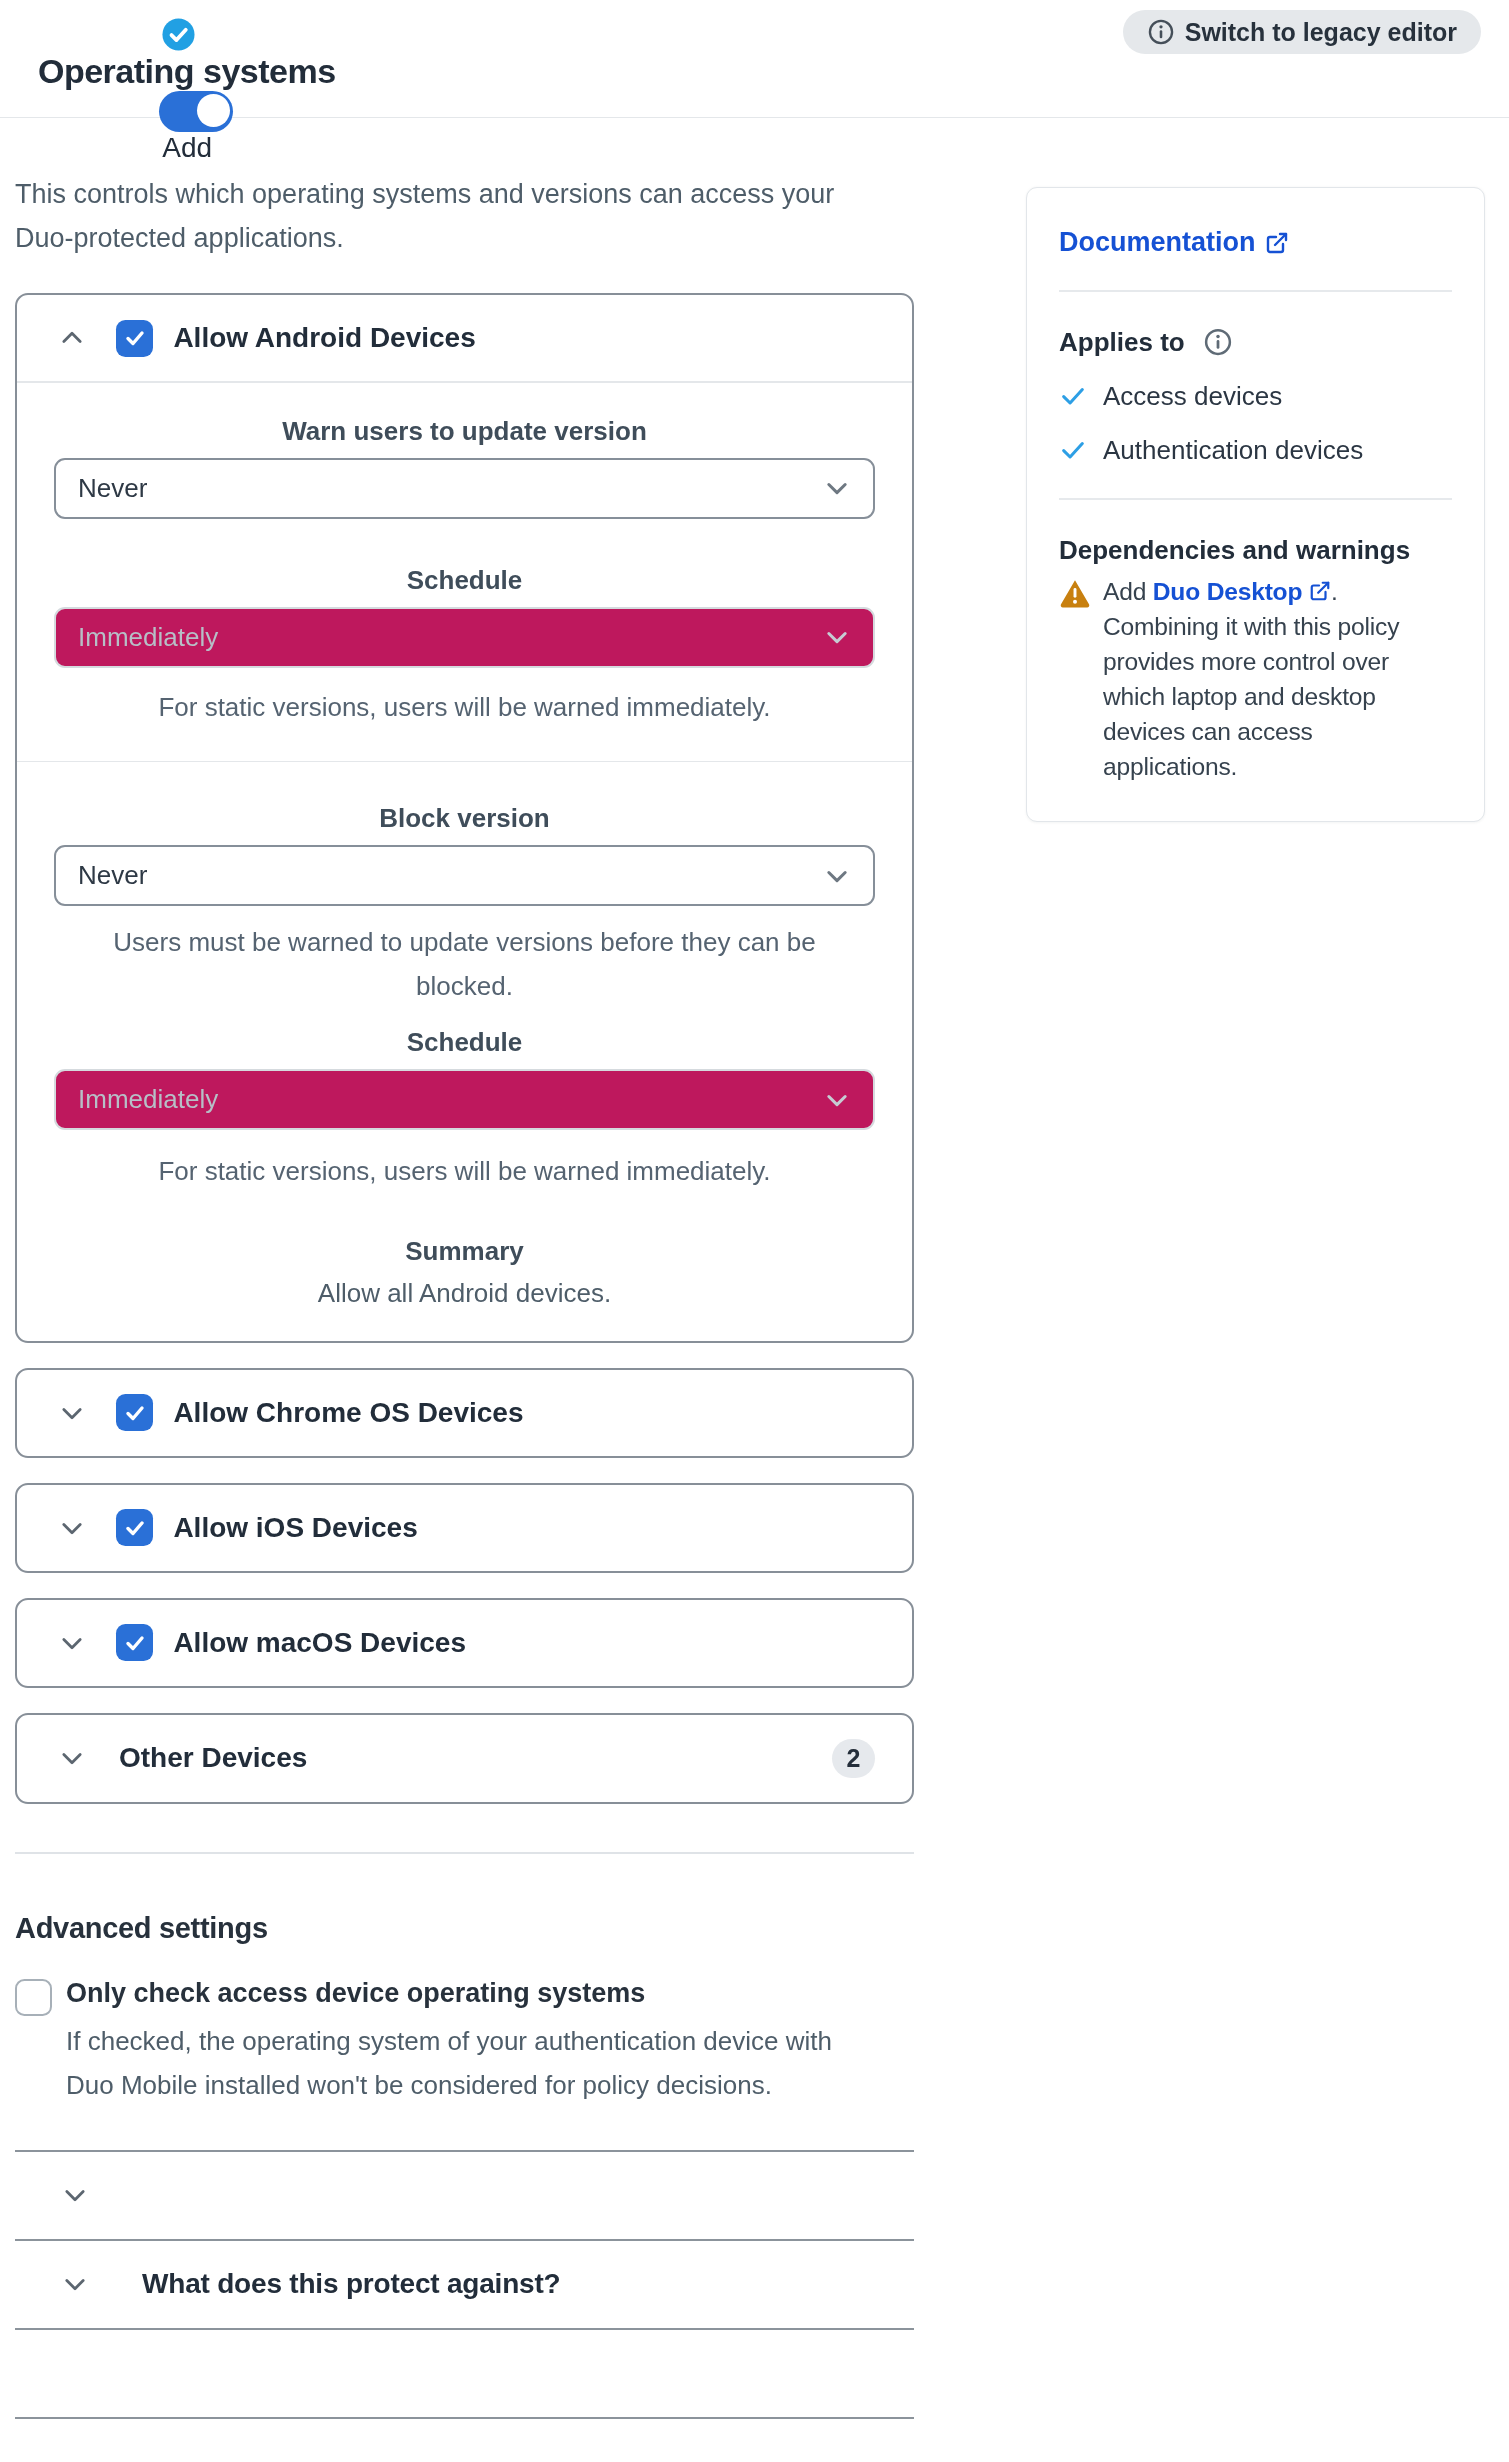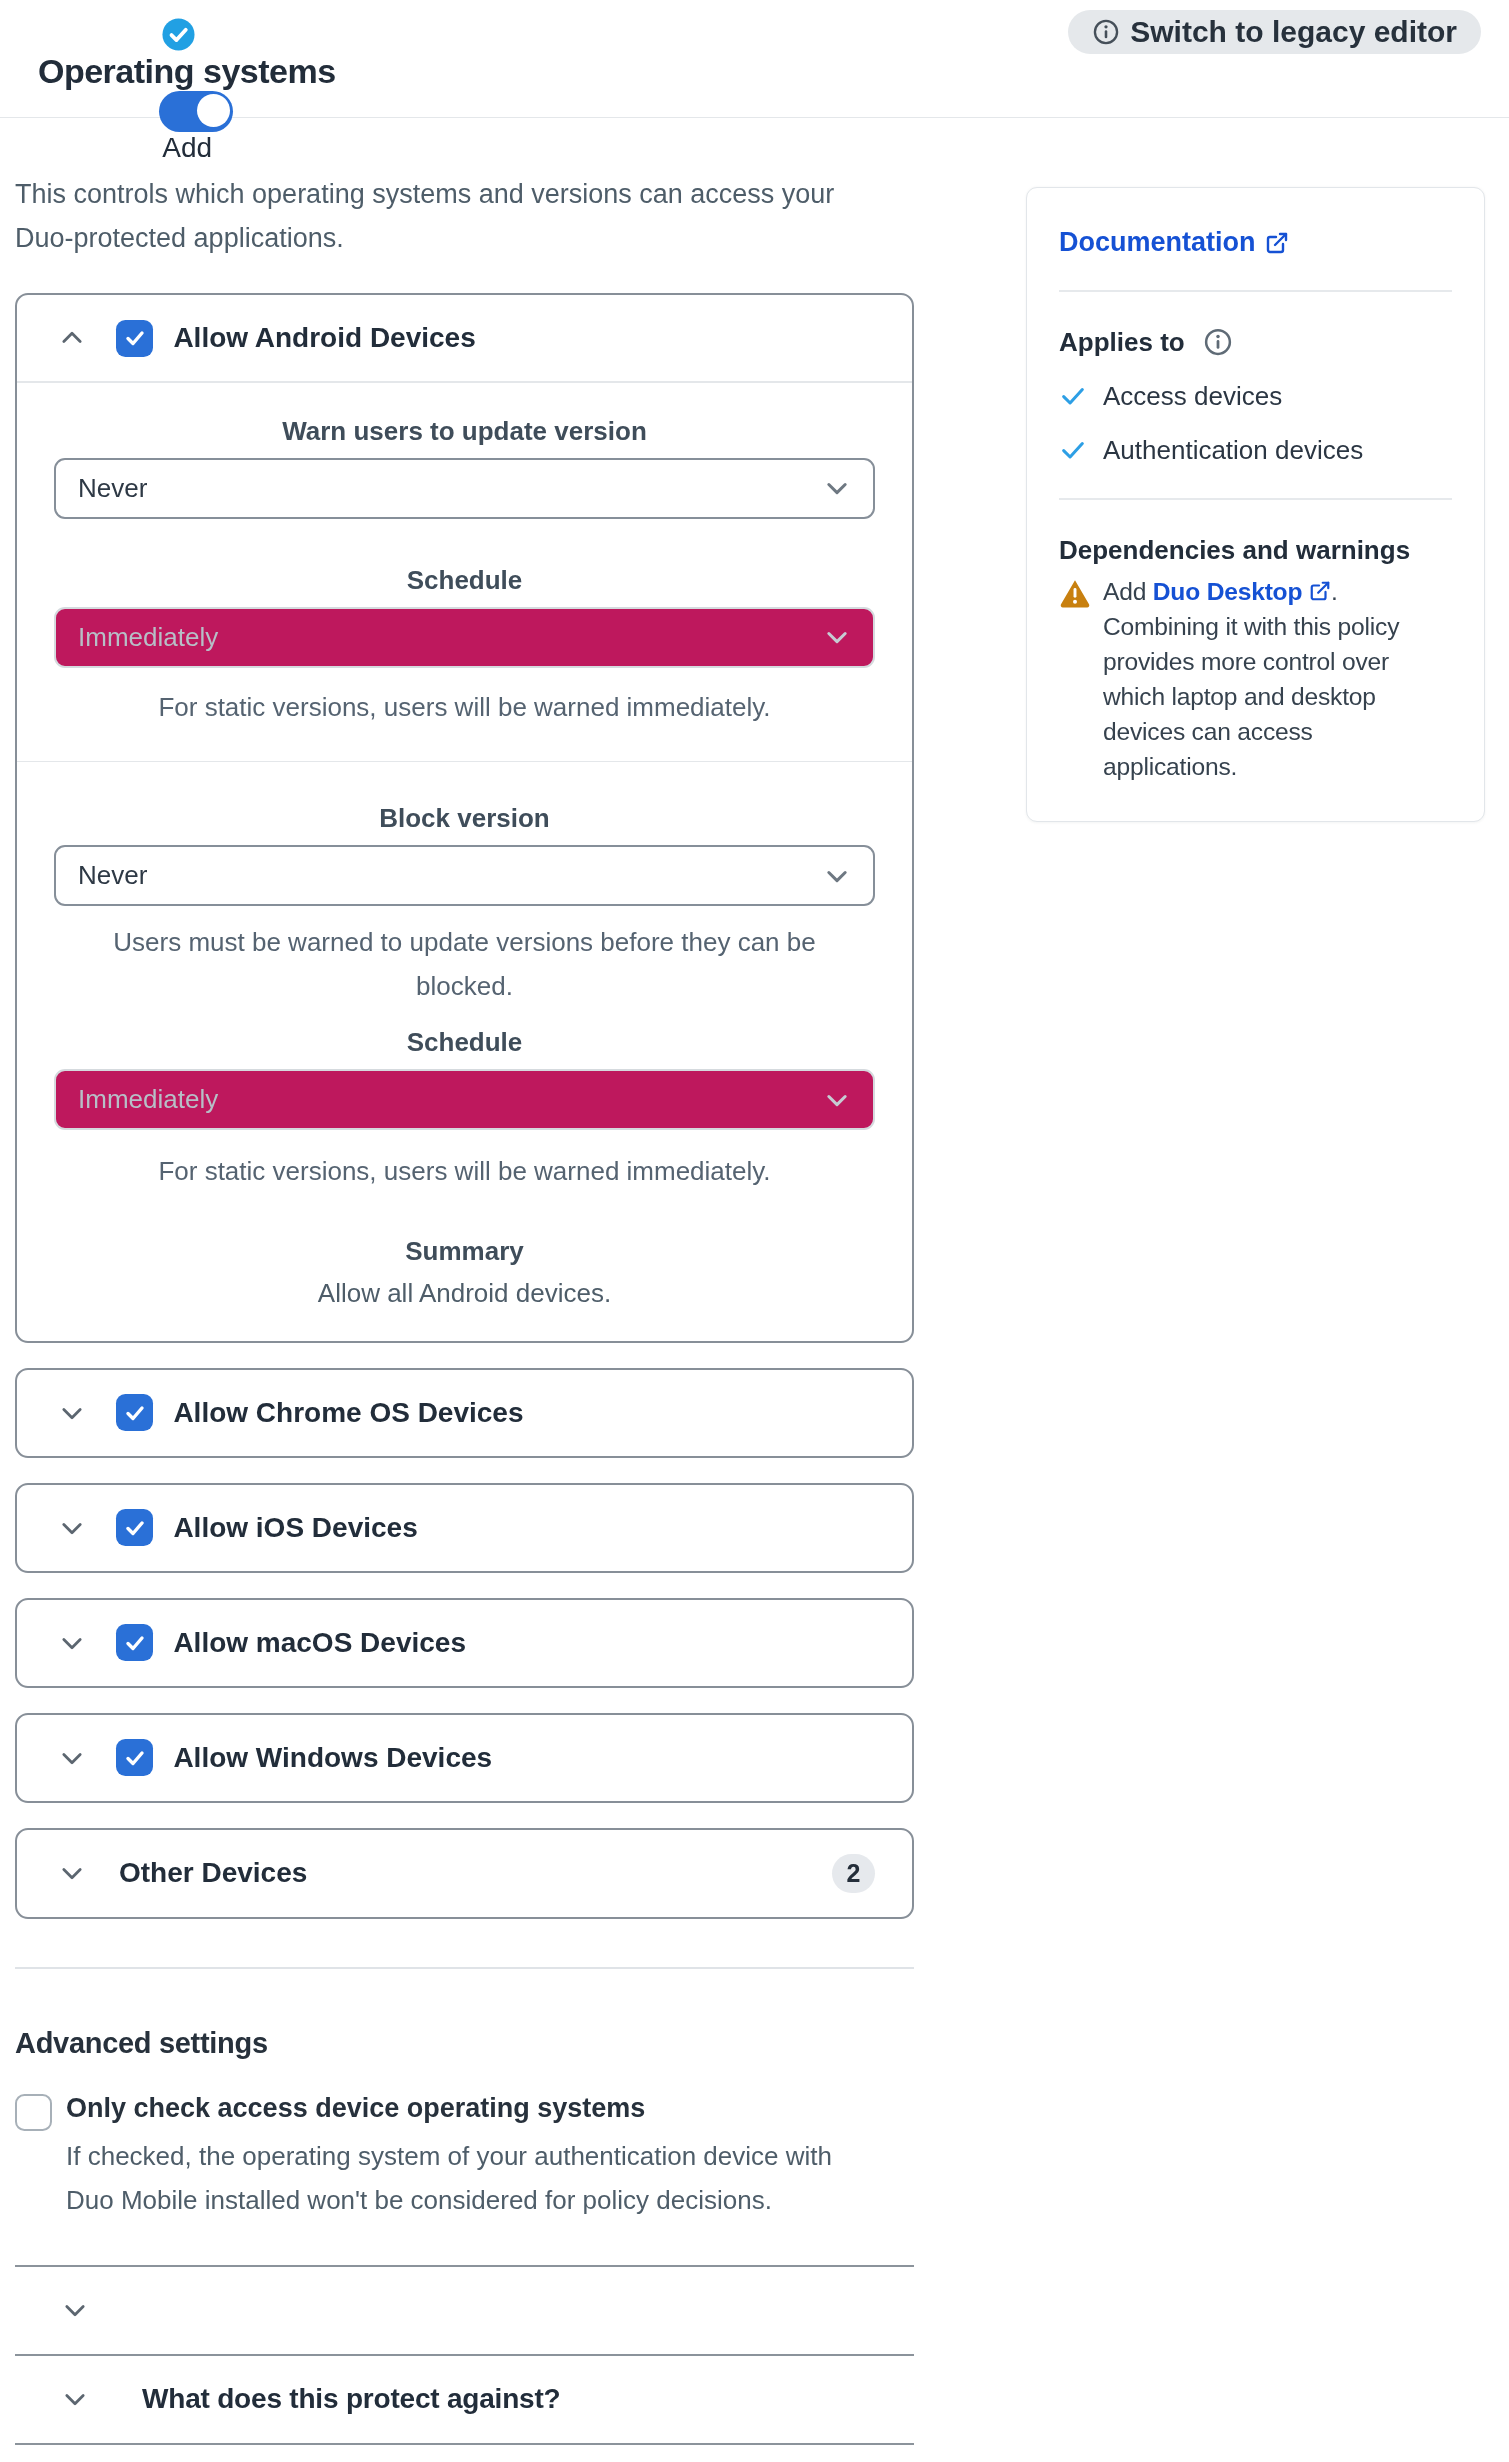--- a/index.html
+++ b/index.html
@@ -14,21 +14,21 @@
   
   .header { position:relative; height:118px; border-bottom:1.9px solid #e4e7ea; }
   .header-left { position:absolute; left:22px; top:16.7px; display:flex; align-items:center;flex-direction:column; }
   .status-icon { width:35px; height:35px; flex:0 0 auto; }
   .page-title { font-size:34px; font-weight:700; letter-spacing:-0.5px; color:#222d3a; margin-left:16px; }
   .toggle { width:74px; height:41px; border-radius:20.4px; background:#2a70d7; position:relative; margin-left:35px; cursor:pointer; flex:0 0 auto; }
   .toggle-knob { position:absolute; top:3.7px; right:3.7px; width:33px; height:33px; border-radius:50%; background:#ffffff; }
   .toggle-label { font-size:28px; color:#222d3a; margin-left:16.7px; }
   .legacy-btn { position:absolute; right:28px; top:10.2px; height:44px; padding:0 24px; border-radius:22px;
     background:#e5e8eb; display:flex; align-items:center; gap:10.2px; border:none; cursor:pointer;
-    font-family:inherit; font-size:30px; font-weight:700; color:#27313c; }
+    font-family:inherit; font-size:25px; font-weight:700; color:#27313c; }
 
   
   .main { position:absolute; left:15px; top:120px; width:899px; }
   .intro { margin-top:52px; font-size:27px; line-height:44px; color:#4e5d69; white-space:pre-line; }
 
   
   .card { border:2.3px solid #878f98; border-radius:13px; background:#fff;text-align:center; }
   .card.android { margin-top:33px; }
   .card-head { display:flex; align-items:center; padding:24px 37px 24px 41px; min-height:86px; cursor:pointer; }
   .chev { width:28px; height:28px; flex:0 0 auto; }
@@ -229,35 +229,20 @@
         </span>
         <span class="cbx">
           <svg viewBox="0 0 24 24" width="24" height="24">
               <polyline points="5,12.5 10,17.5 19,7" fill="none" stroke="#fff" stroke-width="3.4" stroke-linecap="round" stroke-linejoin="round"></polyline>
             </svg>
         </span>
         <span class="card-title">Allow macOS Devices</span>
       </div>
     </div>
 
-    <div class="card collapsed">
-      <div class="card-head">
-        <span class="chev">
-          <svg viewBox="0 0 24 24" width="28" height="28">
-              <polyline points="5,9 12,16 19,9" fill="none" stroke="#5c6670" stroke-width="2.4" stroke-linecap="round" stroke-linejoin="round"></polyline>
-            </svg>
-        </span>
-        <span class="cbx">
-          <svg viewBox="0 0 24 24" width="24" height="24">
-              <polyline points="5,12.5 10,17.5 19,7" fill="none" stroke="#fff" stroke-width="3.4" stroke-linecap="round" stroke-linejoin="round"></polyline>
-            </svg>
-        </span>
-        <span class="card-title">Allow Windows Devices</span>
-      </div>
-    </div>
 
     <div class="card collapsed">
       <div class="card-head">
         <span class="chev">
           <svg viewBox="0 0 24 24" width="28" height="28">
               <polyline points="5,9 12,16 19,9" fill="none" stroke="#5c6670" stroke-width="2.4" stroke-linecap="round" stroke-linejoin="round"></polyline>
             </svg>
         </span>
         <span class="other-label">Other Devices</span>
         <span class="badge">2</span>

